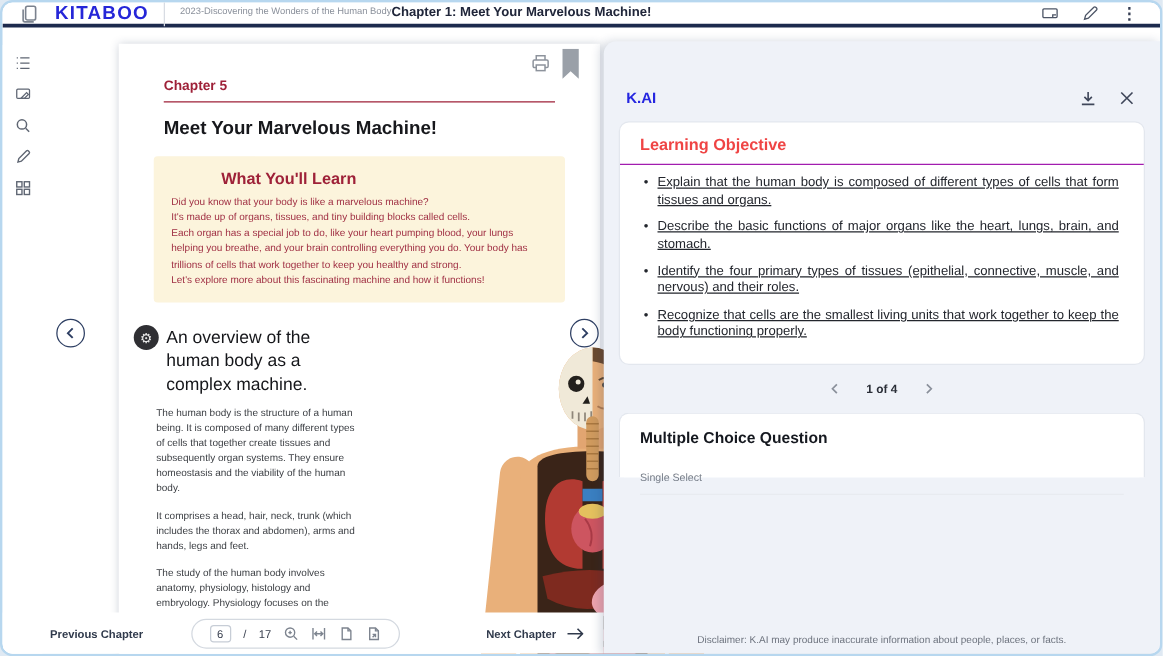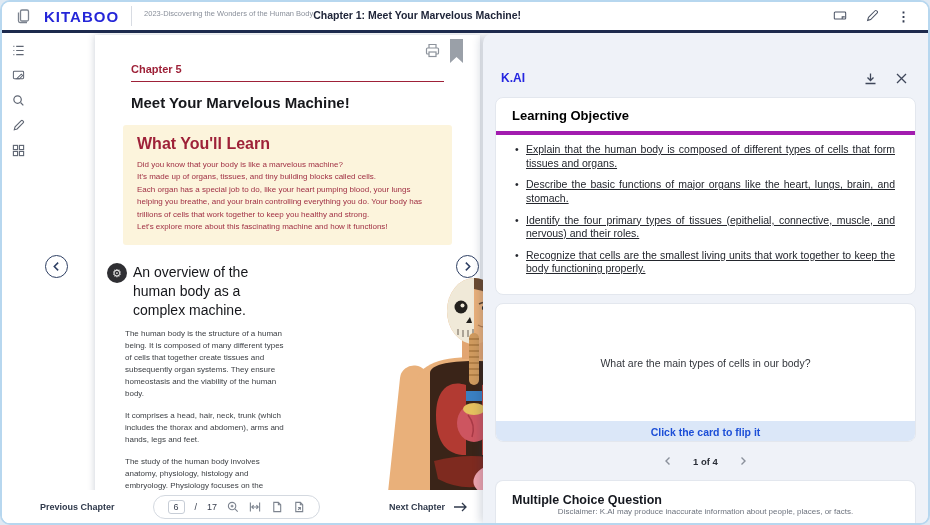--- a/index.html
+++ b/index.html
@@ -4,21 +4,21 @@
 <style>
   * { margin:0; padding:0; box-sizing:border-box; }
   html,body { background:#dfe9f3; }
   body { font-family:"Liberation Sans", sans-serif; }
   .window{
     position:relative; width:930px; height:525px; background:#ffffff;
     border:2px solid #b7d7ef; border-radius:10px; overflow:hidden;
   }
   
   .topbar{
-    position:absolute; top:0; left:0; right:0; height:31px; background:#fff;
+    position:absolute; top:0; left:0; right:0; height:20px; background:#fff;
     border-bottom:3px solid #1d2a4d; display:flex; align-items:center; z-index:40;
     padding:0 10px;
   }
   .book-ic{ width:16px; height:16px; color:#7b828e; margin-left:4px; }
   .logo{ font-size:15px; font-weight:bold; letter-spacing:1px; color:#2526d8; margin-left:12px; }
   .tb-divider{ width:1px; height:20px; background:#d8dce3; margin:0 12px; }
   .tb-titles{ display:flex; flex-direction:row; line-height:1.25; }
   .tb-sub{ font-size:7.5px; color:#8a909b; }
   .tb-main{ font-size:10.5px; font-weight:bold; color:#20263a; }
   .tb-right{ margin-left:auto; display:flex; align-items:center; gap:18px; padding-right:8px; }
@@ -37,21 +37,21 @@
   }
   .page-tools{ position:absolute; top:4px; right:16px; display:flex; gap:8px; align-items:flex-start; }
   .print-ic{ width:17px; height:17px; color:#8d939c; margin-top:3px; }
   .bm-ic{ width:15px; height:26px; }
   .chapter-label{ margin:24px 0 0 36px; font-size:11px; font-weight:bold; color:#9e2138; }
   .chapter-rule{ margin:6px 36px 0 36px; border:none; border-top:1.5px solid #9e2138; }
   .page-title{ margin:12px 0 0 36px; font-size:15px; font-weight:bold; color:#17181c; }
   .learn-box{
     margin:14px 28px 0 28px; background:#fcf4dc; border-radius:3px; padding:10px 14px 12px 14px;
   }
-  .learn-title{ font-size:16px; font-weight:bold; color:#9e2138; margin-bottom:6px; }
+  .learn-title{ font-size:13px; font-weight:bold; color:#9e2138; margin-bottom:6px;margin-left:40px; }
   .learn-line{ font-size:8px; color:#a03044; line-height:1.55; }
   .overview-row{ display:flex; align-items:flex-start; margin:18px 0 0 12px; gap:6px; }
   .gear-circle{
     width:20px; height:20px; border-radius:50%; background:#2f2f33; color:#e8e8e8;
     display:flex; align-items:center; justify-content:center; font-size:11px; flex:0 0 auto;
   }
   .overview-heading{ font-size:14px; font-weight:normal; color:#15161a; line-height:1.35; width:160px; }
   .page-cols{ display:flex; margin:8px 0 0 30px; }
   .para-col{ width:166px; }
   .para{ font-size:8px; color:#3d4045; line-height:1.5; margin-bottom:10px; }
@@ -87,21 +87,21 @@
     padding:10px 12px 0 12px; overflow:hidden;
   }
   .kai-head{ display:flex; align-items:center; height:22px;margin-top:24px; }
   .kai-title{ font-size:12px; font-weight:bold; color:#2526e0; margin-left:6px; }
   .kai-head-icons{ margin-left:auto; display:flex; gap:18px; padding-right:8px; }
   .kai-head-icons svg{ width:13px; height:13px; color:#3f475a; }
   .card{
     background:#fff; border:1px solid #e3e7ee; border-radius:8px; margin-top:8px;
   }
   .obj-card{ padding:0 0 6px 0; }
-  .obj-heading{ font-size:13px; font-weight:bold; color:#000000; padding:10px 16px 8px 16px; border-bottom:4px solid #a21caf; }
+  .obj-heading{ font-size:13px; font-weight:bold; color:#ef4444; padding:10px 16px 8px 16px; border-bottom:1px solid #a21caf; }
   .obj-list{ list-style:none; padding:8px 20px 4px 30px; }
   .obj-list li{
     font-size:10.5px; color:#23262d; line-height:1.3; text-align:justify; margin-bottom:8px;
     position:relative;
     text-decoration:underline;
   }
   .obj-list li::before{ content:"•"; position:absolute; left:-11px; color:#23262d; }
   .flashcard{ height:139px; position:relative; overflow:hidden; }
   .flash-q{
     height:117px; display:flex; align-items:center; justify-content:center;
@@ -324,24 +324,20 @@
     <div class="card obj-card">
       <div class="obj-heading">Learning Objective</div>
       <ul class="obj-list">
         <li>Explain that the human body is composed of different types of cells that form tissues and organs.</li>
         <li>Describe the basic functions of major organs like the heart, lungs, brain, and stomach.</li>
         <li>Identify the four primary types of tissues (epithelial, connective, muscle, and nervous) and their roles.</li>
         <li>Recognize that cells are the smallest living units that work together to keep the body functioning properly.</li>
       </ul>
     </div>
 
-    <div class="card flashcard">
-      <div class="flash-q">What are the main types of cells in our body?</div>
-      <div class="flash-flip">Click the card to flip it</div>
-    </div>
 
     <div class="flash-pager">
       <span class="pager-arrow">
         <svg viewBox="0 0 10 10" fill="none" stroke="currentColor" stroke-width="1.4">
             <path d="M6.5 1.5 L3 5 L6.5 8.5"></path>
           </svg>
       </span>
       <span class="pager-label">1 of 4</span>
       <span class="pager-arrow">
         <svg viewBox="0 0 10 10" fill="none" stroke="currentColor" stroke-width="1.4">

